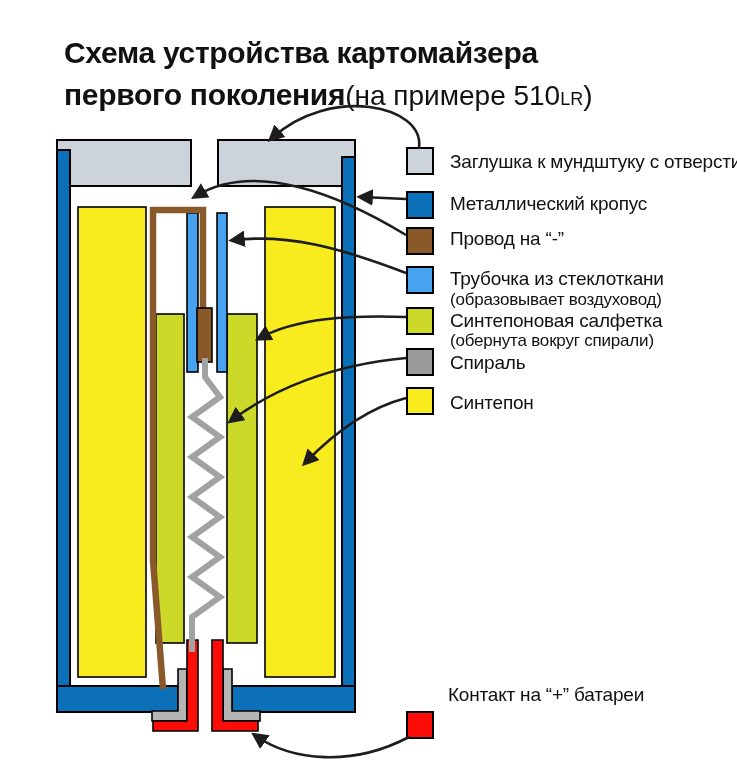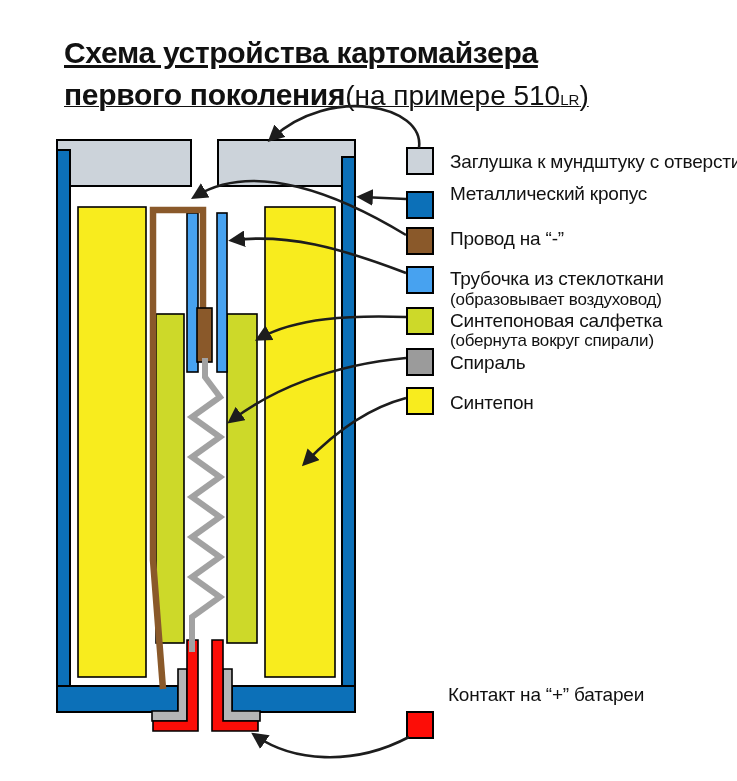--- a/index.html
+++ b/index.html
@@ -1,25 +1,25 @@
 <!DOCTYPE html>
 <html><head>
 <meta charset="utf-8">
 <style>
   html,body{margin:0;padding:0;background:#fff;}
   #stage{
     position:relative;width:737px;height:781px;background:#ffffff;overflow:hidden;
     font-family:"Liberation Sans","DejaVu Sans",sans-serif;color:#111;
   }
   
-  #title{position:absolute;left:64px;top:32px;line-height:42px;white-space:nowrap;text-decoration:underline;}
+  #title{position:absolute;left:64px;top:32px;line-height:42px;white-space:nowrap;}
   #title .t-line{display:block;}
   #title .t-bold{font-weight:bold;font-size:30px;letter-spacing:-0.3px;}
   #title .t-normal{font-weight:normal;font-size:28px;}
-  #title .t-small{font-weight:normal;font-size:15px;}
+  #title .t-small{font-weight:normal;font-size:18px;}
   #title .t-close{font-weight:normal;font-size:28px;}
   
   .lg-label{position:absolute;left:450px;font-size:19px;letter-spacing:-0.2px;white-space:nowrap;}
   .lg-sub{position:absolute;left:450px;font-size:17px;letter-spacing:-0.2px;white-space:nowrap;}
   #lbl-contact{left:448px;}
   
   #diagram{position:absolute;left:0;top:0;}
   .outl{stroke:#000;stroke-width:2;}
   .outl-thin{stroke:#000;stroke-width:1.6;}
   .arrow{fill:none;stroke:#1d1d1d;stroke-width:2.6;}
@@ -82,21 +82,21 @@
     <path class="arrow" marker-end="url(#ah)" d="M 406,199 L 362,197"></path>
     <path class="arrow" marker-end="url(#ah)" d="M 406,235 C 340,195 255,160 196,196"></path>
     <path class="arrow" marker-end="url(#ah)" d="M 406,273 C 338,247 288,234 234,240"></path>
     <path class="arrow" marker-end="url(#ah)" d="M 406,317 C 350,315 296,318 260,338"></path>
     <path class="arrow" marker-end="url(#ah)" d="M 406,358 C 330,365 272,390 232,420"></path>
     <path class="arrow" marker-end="url(#ah)" d="M 406,398 C 368,408 335,432 306,462"></path>
     <path class="arrow" marker-end="url(#ah)" d="M 409,737 C 352,767 292,761 256,736"></path>
   </svg>
 
   <div class="lg-label" style="top:151px;">Заглушка к мундштуку с отверстием</div>
-  <div class="lg-label" style="top:183px;">Металлический кропус</div>
+  <div class="lg-label" style="top:193px;">Металлический кропус</div>
   <div class="lg-label" style="top:228px;">Провод на “-”</div>
   <div class="lg-label" style="top:268px;">Трубочка из стеклоткани</div>
   <div class="lg-sub" style="top:290px;">(образовывает воздуховод)</div>
   <div class="lg-label" style="top:310px;">Синтепоновая салфетка</div>
   <div class="lg-sub" style="top:331px;text-align:center;">(обернута вокруг спирали)</div>
   <div class="lg-label" style="top:352px;">Спираль</div>
   <div class="lg-label" style="top:392px;">Синтепон</div>
   <div class="lg-label" id="lbl-contact" style="top:684px;">Контакт на “+” батареи</div>
 
 </div>

